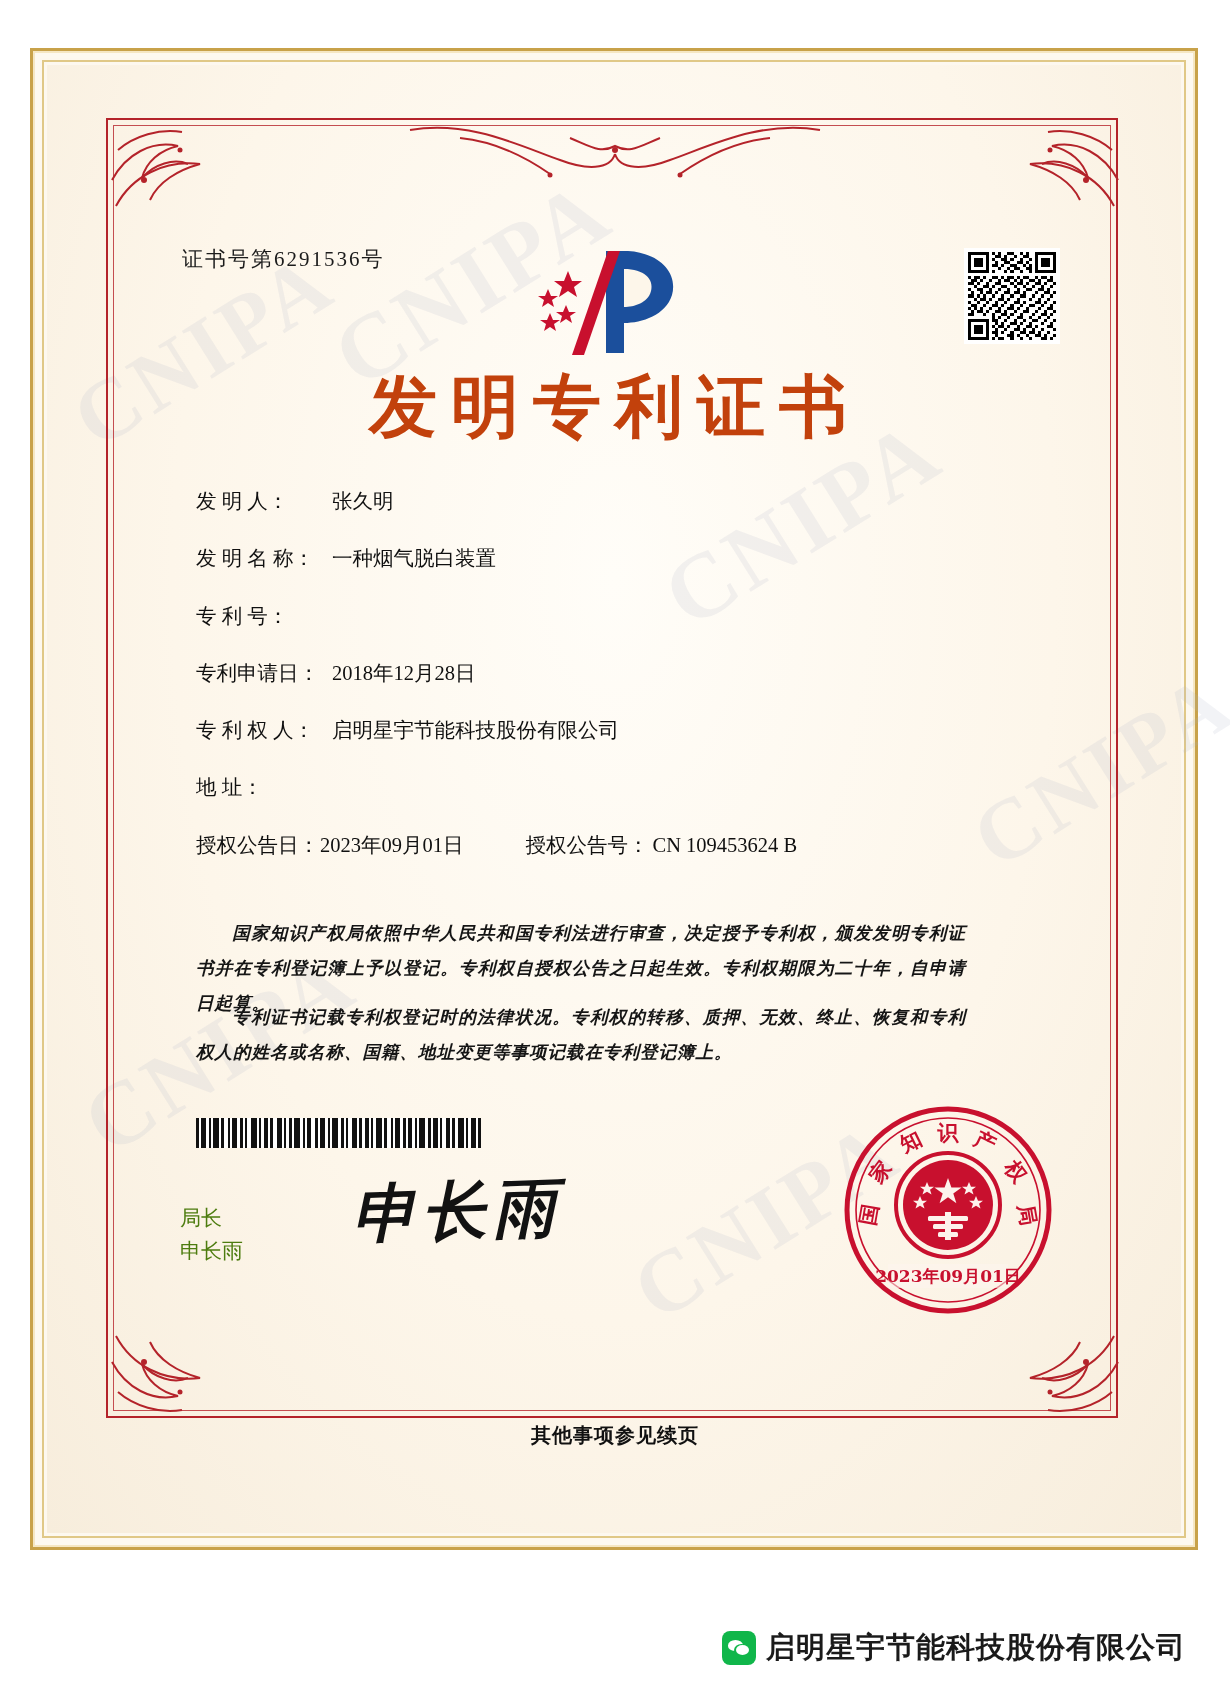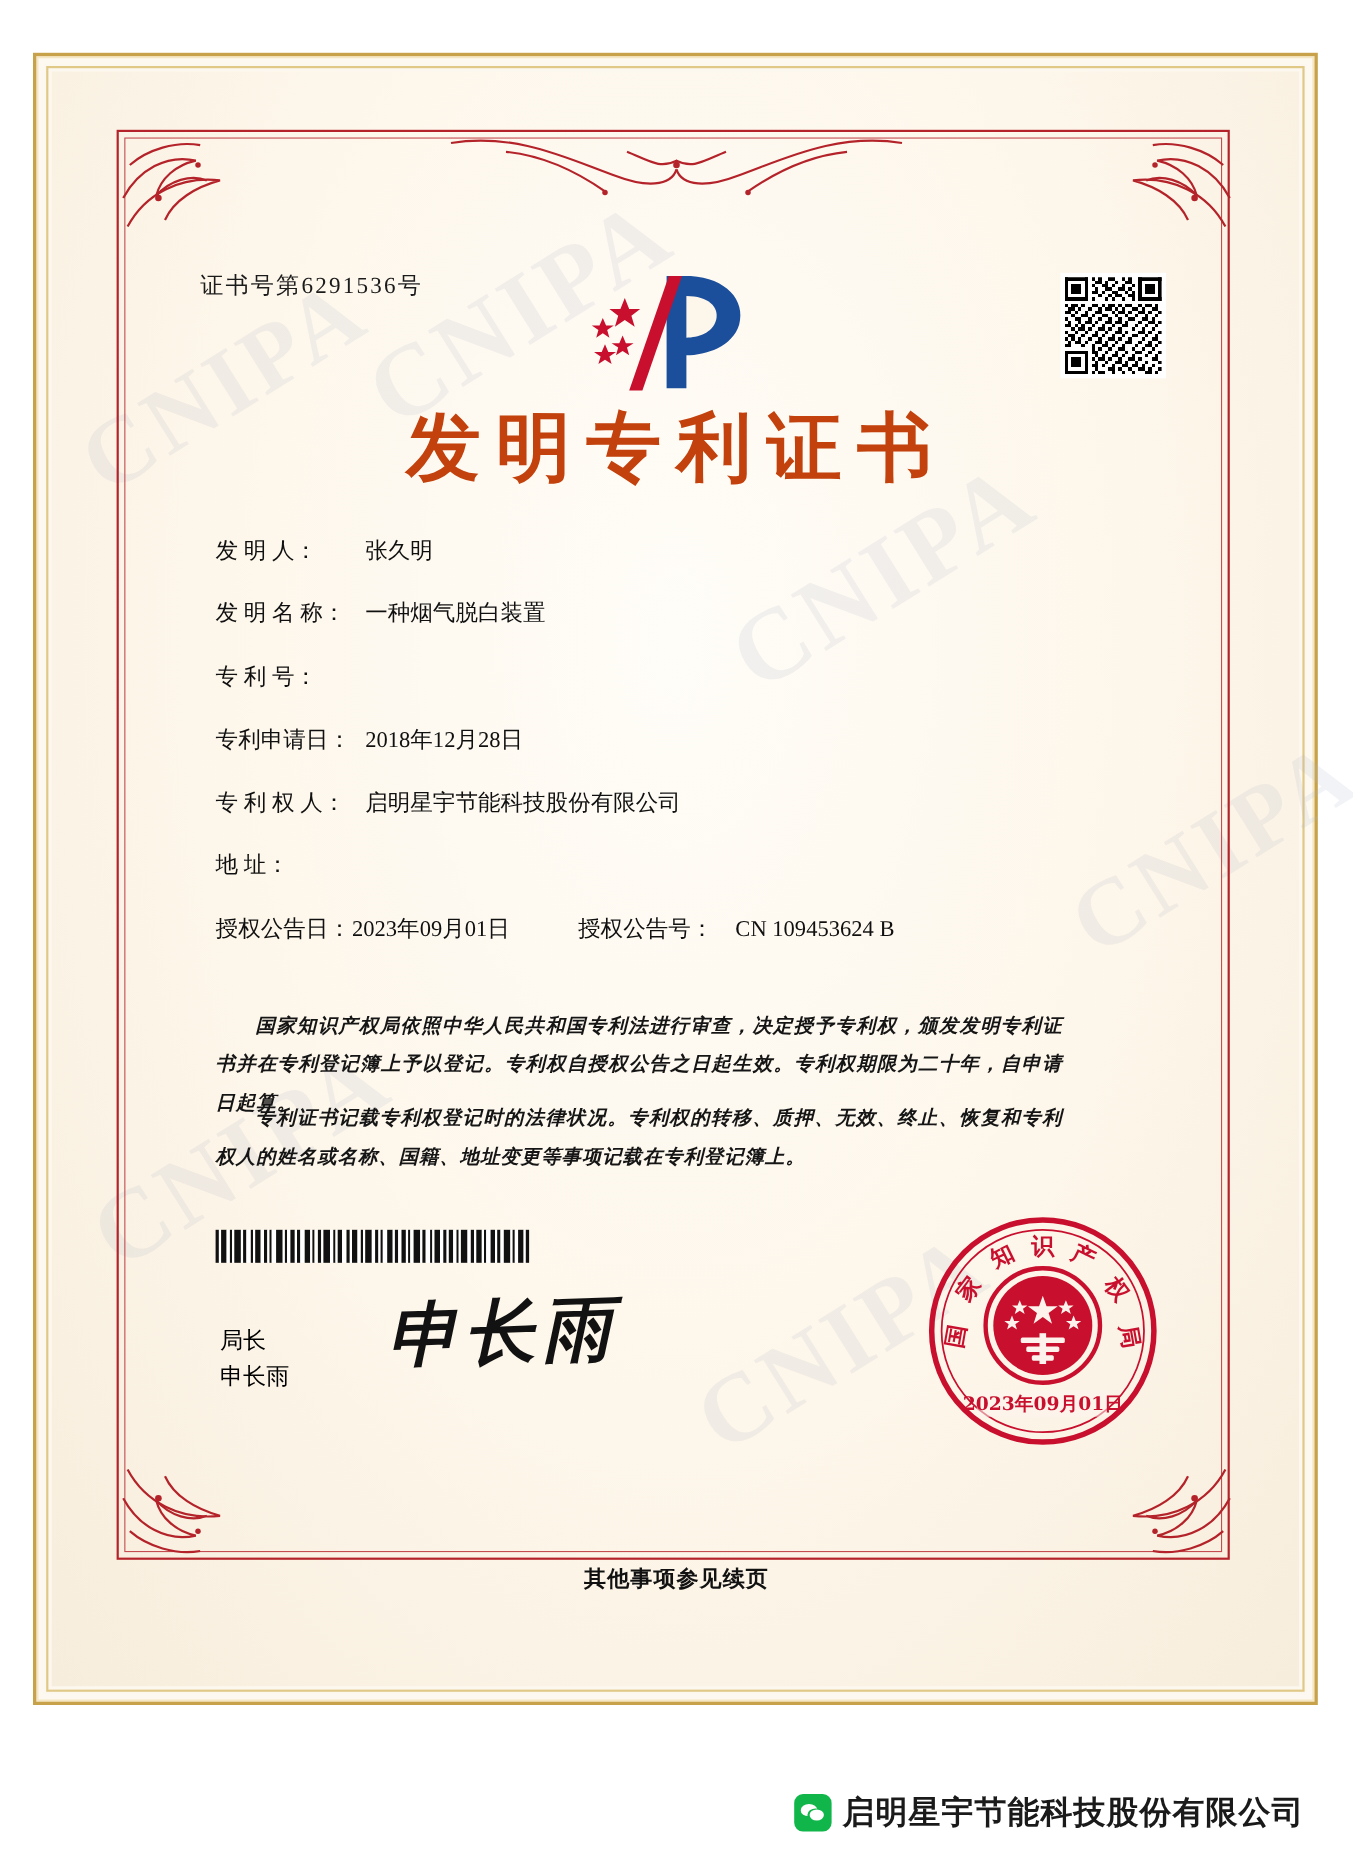--- a/index.html
+++ b/index.html
@@ -137,21 +137,21 @@
   .fvalue.latin {
     font-family: "Liberation Serif", serif;
   }
   .frow.two-col .flabel { width: 124px; flex: 0 0 124px; }
   .col2 {
     margin-left: 62px;
     display: flex;
   }
   .col2 .flabel2 {
     white-space: nowrap;
-    margin-right: 20px;
+    margin-right: 4px;
   }
 
   .addr-cont {
     margin-left: 136px;
     margin-top: -22px;
     margin-bottom: 24px;
     font-size: 20.5px;
   }
 
   
@@ -178,24 +178,24 @@
     left: 196px; top: 1118px;
     width: 310px; height: 30px;
     display: flex;
     align-items: stretch;
   }
   .barcode i { display: block; height: 100%; }
 
   
   .sig-label {
     position: absolute;
-    left: 200px; top: 1202px;
+    left: 180px; top: 1202px;
     font-size: 21px;
     line-height: 1.55;
-    color: #000000;
+    color: #4d7c0f;
   }
   .sig-script {
     position: absolute;
     left: 352px; top: 1168px;
     font-size: 64px;
     font-family: "DejaVu Serif", serif;
     font-style: italic;
     font-weight: bold;
     color: #121212;
     letter-spacing: 6px;

